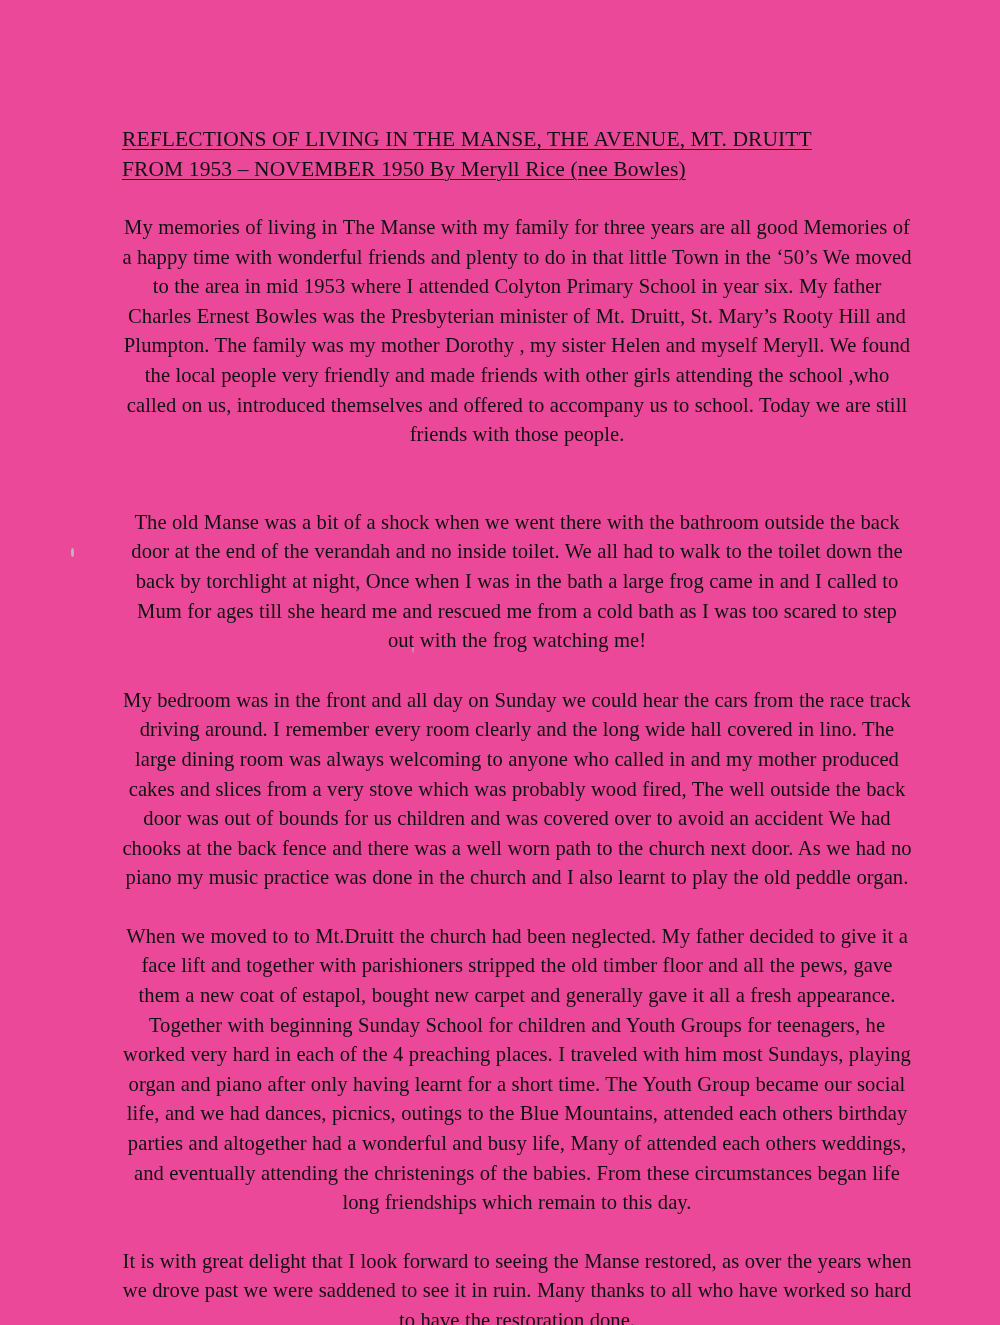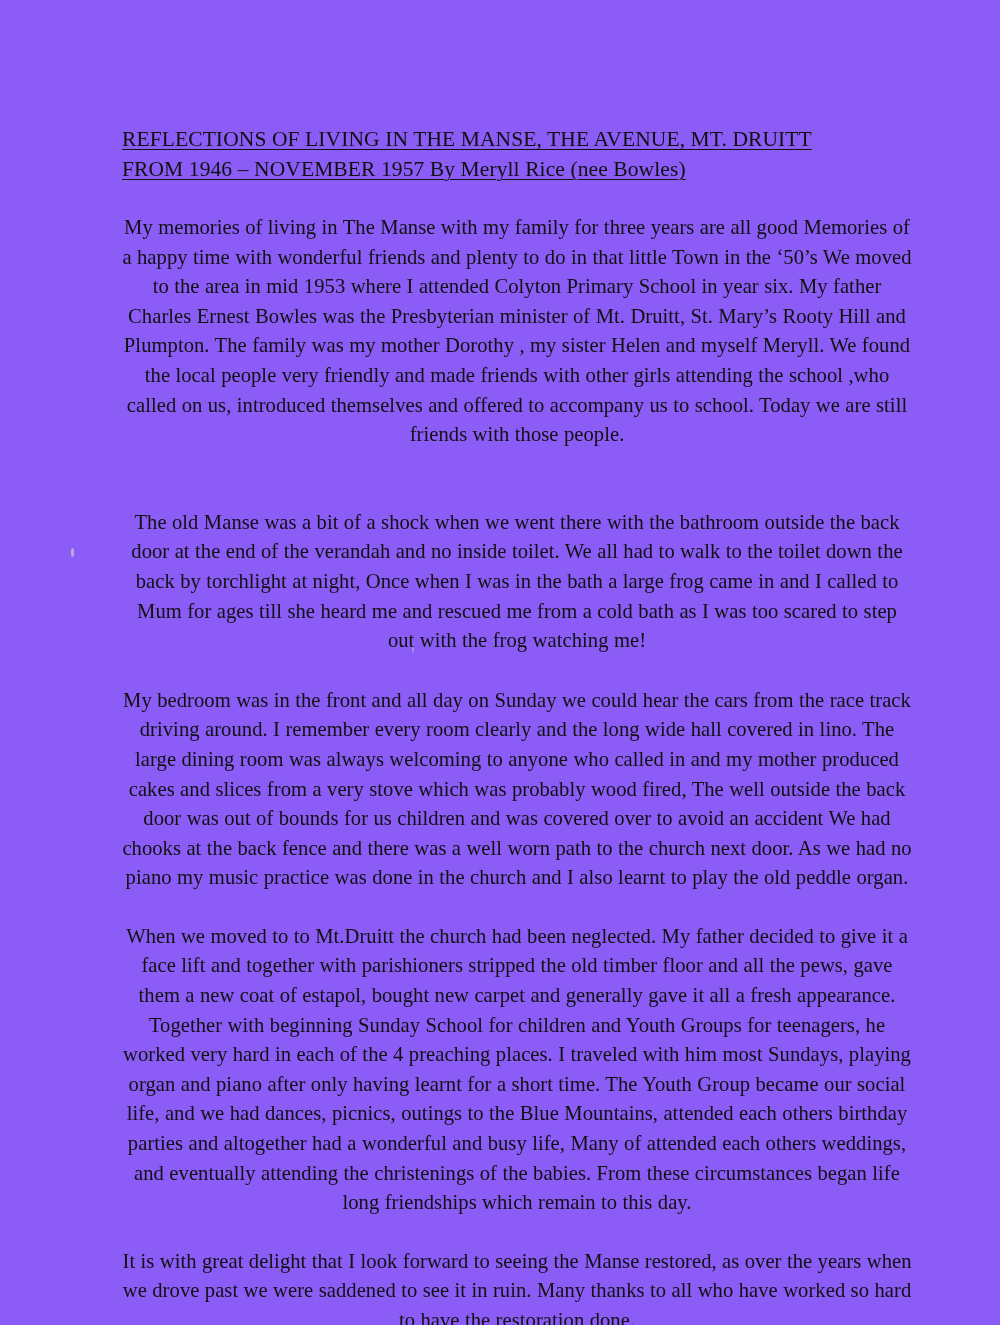--- a/index.html
+++ b/index.html
@@ -15,21 +15,21 @@
     color: #111111;
     overflow: hidden;
   }
 
   .page {
     position: absolute;
     left: 0;
     top: 0;
     width: 1000px;
     height: 1325px;
-    background: #8b5cf6;
+    background: #ec4899;
   }
 
   .doc-body {
     position: absolute;
     left: 122px;
     top: 124px;
     width: 790px;
   }
 
   .doc-title {
@@ -80,21 +80,21 @@
 <div class="page">
 
   <div class="speck speck-a"></div>
   <div class="speck speck-b"></div>
   <div class="speck speck-c"></div>
 
   <div class="doc-body">
 
     <h1 class="doc-title">
       <span class="title-line"><span class="u">REFLECTIONS OF LIVING IN THE MANSE, THE AVENUE, MT. DRUITT</span></span>
-      <span class="title-line"><span class="u">FROM 1946 – NOVEMBER 1957 By Meryll Rice (nee Bowles)</span></span>
+      <span class="title-line"><span class="u">FROM 1953 – NOVEMBER 1950 By Meryll Rice (nee Bowles)</span></span>
     </h1>
 
     <div class="gap-title-p1"></div>
     <p class="para">My memories of living in The Manse with my family for three years are all good Memories of a happy time with wonderful friends and plenty to do in that little Town in the ‘50’s  We moved to the area in mid 1953 where I attended Colyton Primary School in year six. My father Charles Ernest Bowles was the Presbyterian minister of Mt. Druitt, St. Mary’s Rooty Hill and Plumpton. The family was my mother Dorothy , my sister Helen and myself Meryll.  We found the local people very friendly and made friends with other girls attending the school ,who called on us, introduced themselves and offered to accompany us to school. Today we are still friends with those people.</p>
 
     <div class="gap-p1-p2"></div>
     <p class="para">The old Manse was a bit of a shock when we went there with the bathroom outside the back door at the end of the verandah and no inside toilet. We all had to walk to the toilet down the back by torchlight at night, Once when I was in the bath a large frog came in and I called to Mum for ages till she heard me and rescued me from a cold bath as I was too scared to step out with the frog watching me!</p>
 
     <div class="gap-p2-p3"></div>
     <p class="para">My bedroom was in the front and all day on Sunday we could hear the cars from the race track driving around. I remember every room clearly and the long wide hall covered in lino. The large dining room was always welcoming to anyone who called in and my mother produced cakes and slices from a very stove which was probably wood fired, The well outside the back door was out of bounds for us children and was covered over to avoid an accident We had chooks at the back fence and there was a well worn path to the church next door. As we had no piano my music practice was done in the church and I also learnt to play the old peddle organ.</p>

